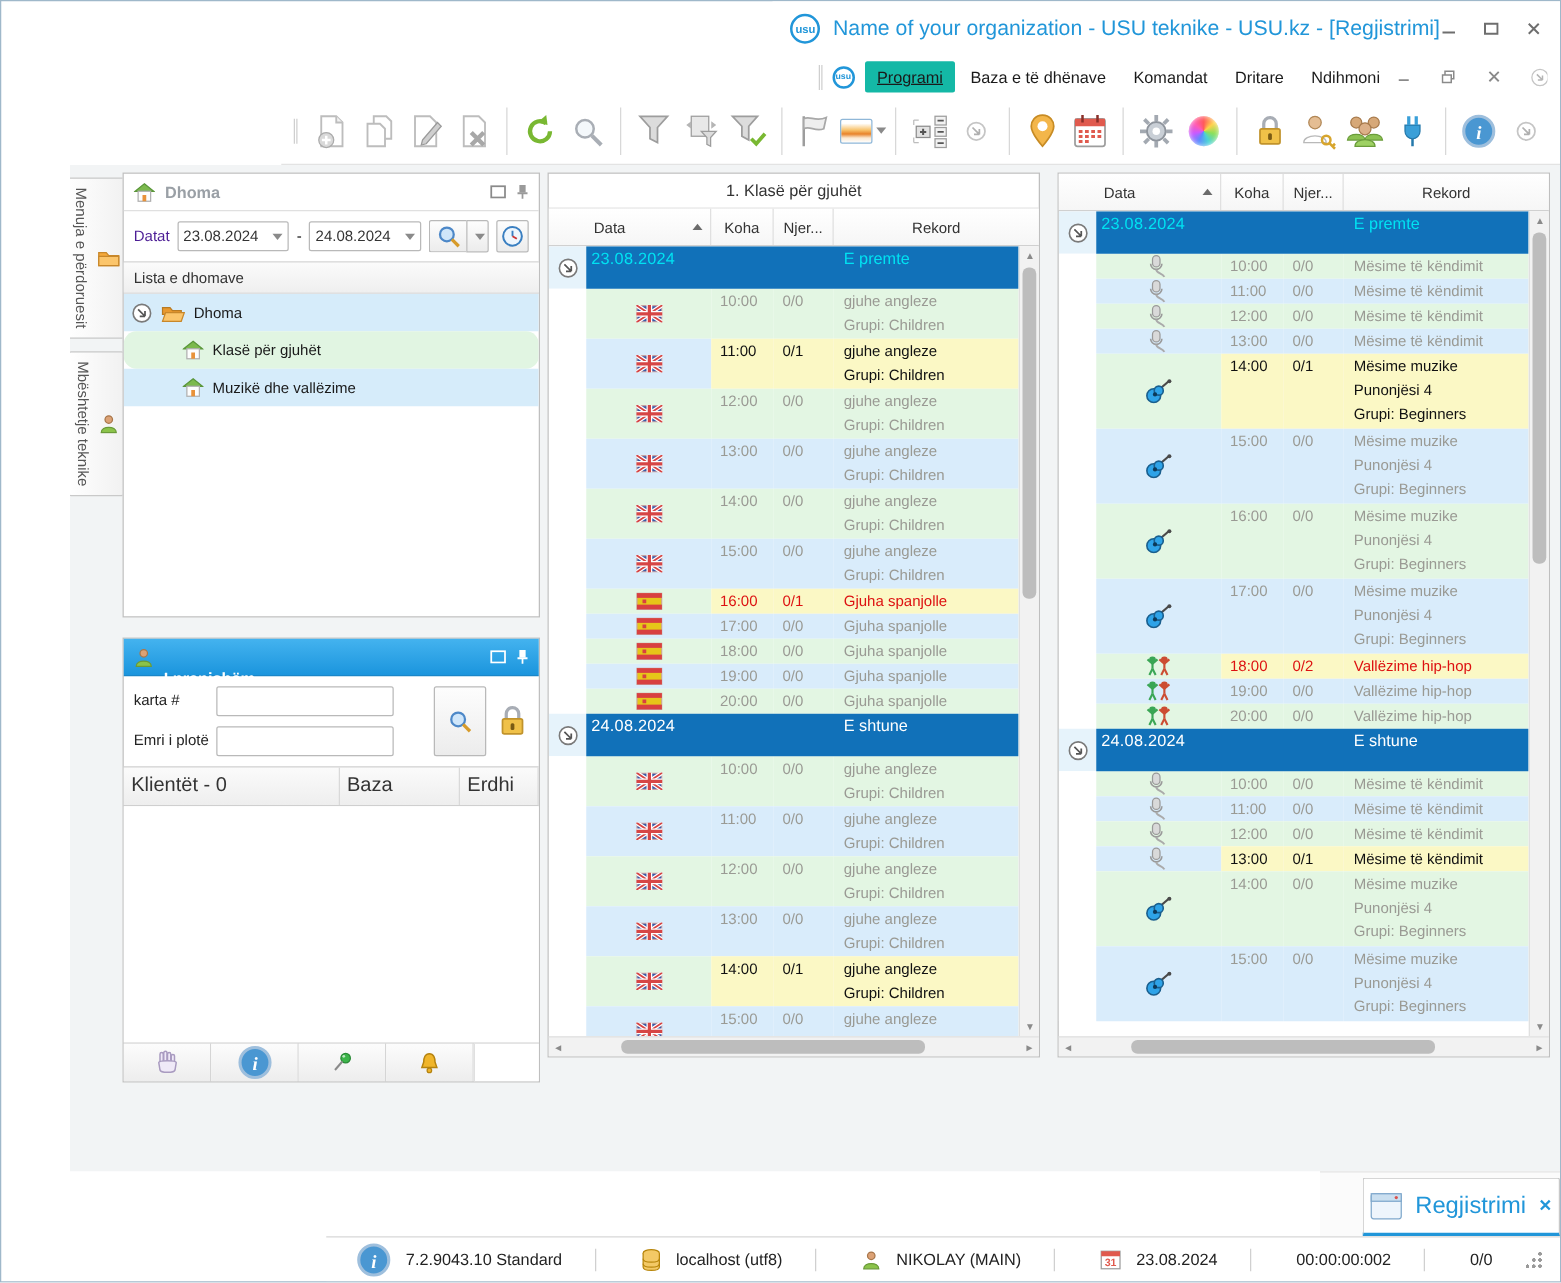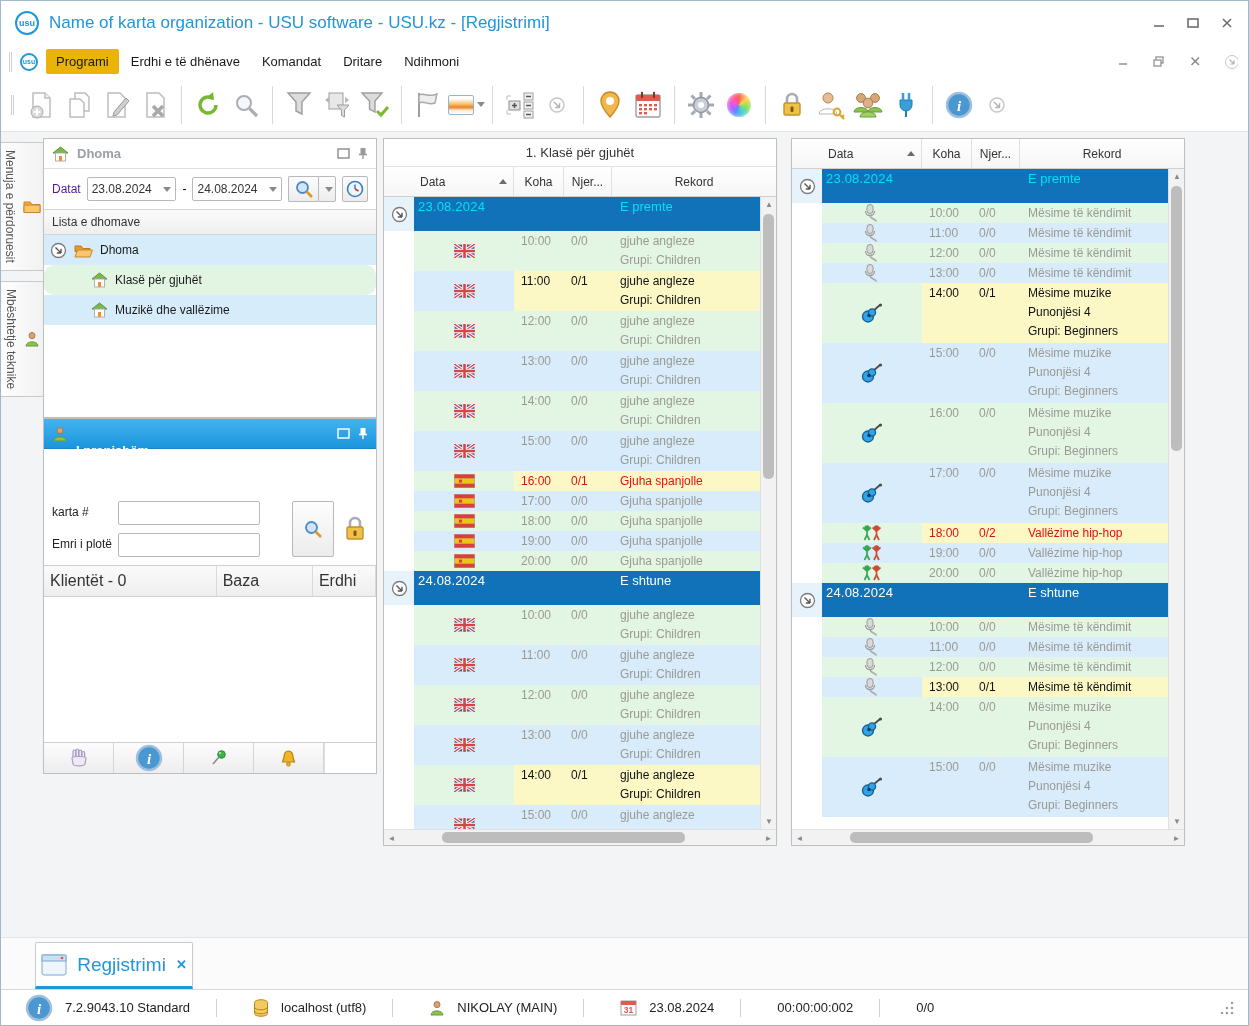--- a/index.html
+++ b/index.html
@@ -1,50 +1,50 @@
 <!DOCTYPE html>
 <html><head>
 <meta charset="utf-8">
 <style>
   * { margin:0; padding:0; box-sizing:border-box; }
   html,body { width:1249px; height:1026px; background:#dfe5ea; font-family:"Liberation Sans", sans-serif; }
-  .window { width:1249px; height:1026px; background:#fff; border:1px solid #9fb8ca; display:flex; flex-direction:column; overflow:hidden; }
+  .window { width:1249px; height:1026px; background:#fff; border:1px solid #9fb8ca; display:flex; flex-direction:column; overflow:hidden;align-items:flex-end; }
 
   
   .titlebar { height:44px; display:flex; align-items:center; padding:0 14px; background:#fff; flex:0 0 auto; }
   .logo { width:24px; height:24px; border-radius:50%; border:2px solid #2196d9; color:#2196d9; font-size:9px; font-weight:bold; display:flex; align-items:center; justify-content:center; margin-right:10px; }
   .title-text { color:#2196d9; font-size:17px; white-space:nowrap; overflow:hidden; }
   .win-controls { margin-left:auto; display:flex; gap:20px; align-items:center; }
   .wc { width:14px; height:12px; display:flex; align-items:center; justify-content:center; cursor:default; }
 
   
   .menubar { height:33px; display:flex; align-items:center; padding:0 10px 0 6px; background:#fff; flex:0 0 auto; }
   .grip { width:3px; height:20px; border-left:1px solid #cfcfcf; border-right:1px solid #cfcfcf; margin:0 8px 0 2px; }
   .menulogo { width:18px; height:18px; border-radius:50%; border:2px solid #2196d9; color:#2196d9; font-size:7px; font-weight:bold; display:flex; align-items:center; justify-content:center; margin-right:8px; }
   .menu-item { font-size:13px; color:#1a1a1a; padding:5px 10px; margin-right:2px; cursor:default; border-radius:2px; }
-  .menu-item.active { background:#eab308; }
+  .menu-item.active { background:#14b8a6;text-decoration:underline; }
   .mdi-controls { margin-left:auto; display:flex; gap:22px; align-items:center; }
 
   
   .toolbar { height:54px; display:flex; align-items:center; padding:0 8px; background:#fff; border-bottom:1px solid #e3e3e3; flex:0 0 auto; }
   .tbtn { width:38px; height:40px; display:flex; align-items:center; justify-content:center; border-radius:3px; cursor:default; }
   .tsep { width:1px; height:38px; background:#d8d8d8; margin:0 7px; }
   .caret { width:0; height:0; border-left:4px solid transparent; border-right:4px solid transparent; border-top:5px solid #8a8a8a; margin-left:3px; }
   .img-ico { width:26px; height:20px; border:1px solid #8fb7d8; background:linear-gradient(#ffffff 15%, #f8c26a 45%, #e8832a 62%, #fbe9d2 80%, #ffffff); border-radius:2px; }
   .cwheel { width:24px; height:24px; border-radius:50%; background:conic-gradient(#ff5a5a,#ffd24a,#8ce05a,#4ad4d4,#5a8cff,#c85aff,#ff5ab4,#ff5a5a); box-shadow:inset 0 0 4px rgba(255,255,255,.8); }
 
   
   .main { flex:1 1 auto; display:flex; background:#f2f4f5; overflow:hidden; padding-top:6px; }
   .dock { width:42px; display:flex; flex-direction:column; align-items:center; padding-top:4px; flex:0 0 auto; }
   .vtab { writing-mode:vertical-rl; background:linear-gradient(90deg,#ffffff,#f1f1f1); border:1px solid #c9c9c9; border-radius:3px; color:#555; font-size:12px; padding:7px 4px; margin-bottom:10px; display:flex; flex-direction:column; align-items:center; gap:6px; cursor:default; }
   .vtab .vicon { writing-mode:horizontal-tb; }
 
   .leftcol { width:334px; display:flex; flex-direction:column; flex:0 0 auto; }
   .panel { background:#fff; border:1px solid #bfbfbf; display:flex; flex-direction:column; }
-  .rooms { height:280px; }
+  .rooms { height:356px; margin-bottom:16px; }
   .present { height:356px; }
   .phead { height:30px; display:flex; align-items:center; padding:0 8px; gap:8px; border-bottom:1px solid #e0e0e0; flex:0 0 auto; }
   .phead .ptitle { font-size:13px; font-weight:bold; color:#9aa0a6; flex:1; }
   .present .phead { background:linear-gradient(#44b3ef,#1b95dd); border-bottom:1px solid #1a86c8; }
   .present .phead .ptitle { color:#fff;margin-top:33px; }
 
   .daterow { display:flex; align-items:center; gap:6px; padding:7px 8px; flex:0 0 auto; }
   .daterow label { font-size:12px; color:#4c1d95; }
   .datebox { width:104px; height:24px; border:1px solid #b9b9b9; border-radius:2px; display:flex; align-items:center; padding:0 4px; background:#fff; }
   .datebox .dval { font-size:12px; color:#333; width:62px; overflow:hidden; white-space:nowrap; }
@@ -53,21 +53,21 @@
   .searchsplit { display:flex; }
   .searchsplit .sqbtn:first-child { width:30px; border-right:none; border-radius:2px 0 0 2px; }
   .searchsplit .sqbtn:last-child { width:18px; border-radius:0 2px 2px 0; }
 
   .treehead { height:26px; background:linear-gradient(#fbfbfb,#efefef); border-top:1px solid #d5d5d5; border-bottom:1px solid #d5d5d5; display:flex; align-items:center; padding:0 8px; font-size:12px; color:#333; flex:0 0 auto; }
   .tree { flex:1; overflow:hidden; }
   .trow { height:30px; display:flex; align-items:center; gap:7px; font-size:12px; color:#1a1a1a; padding:0 6px; cursor:default; }
   .trow.bgb { background:#d6ecfa; } .trow.bgg { background:#e1f5e2;border-radius:10px; }
   .tindent { width:34px; flex:0 0 auto; }
 
-  .fieldrows { padding:8px 8px 6px; display:flex; gap:6px; flex:0 0 auto;margin-top:44px; }
+  .fieldrows { padding:8px 8px 6px; display:flex; gap:6px; flex:0 0 auto; }
   .flabels { display:flex; flex-direction:column; gap:10px; padding-top:4px; }
   .flabels div { font-size:12px; color:#222; height:22px; }
   .finputs { display:flex; flex-direction:column; gap:8px; flex:1; }
   .finputs input { height:24px; border:1px solid #b9b9b9; border-radius:2px; font-size:12px; padding:0 4px; width:142px; }
   .fbtns { display:flex; gap:8px; align-items:flex-start; }
   .bigsearch { width:42px; height:56px; }
   .ptable-head { display:flex; border-top:1px solid #cfcfcf; border-bottom:1px solid #cfcfcf; background:linear-gradient(#fbfbfb,#eeeeee); flex:0 0 auto; }
   .ptable-head .pc { font-size:16px; color:#333; padding:6px 6px; border-right:1px solid #d9d9d9; }
   .ptable-body { flex:1; background:#fff; }
   .pfooter { display:flex; border-top:1px solid #cfcfcf; flex:0 0 auto; }
@@ -134,21 +134,21 @@
     radial-gradient(circle at 2px 12px,#9a9a9a 1.4px,transparent 1.6px); }
   .ico { display:inline-flex; align-items:center; justify-content:center; }
 </style>
 </head>
 <body>
 
 <div class="window">
 
   <div class="titlebar">
     <div class="logo">usu</div>
-    <div class="title-text">Name of karta organization - USU software - USU.kz - [Regjistrimi]</div>
+    <div class="title-text">Name of your organization - USU teknike - USU.kz - [Regjistrimi]</div>
     <div class="win-controls">
       <span class="wc">
           <svg width="12" height="12">
             <line x1="1" y1="9" x2="11" y2="9" stroke="#6e6e6e" stroke-width="1.6"></line>
           </svg>
         </span>
       <span class="wc">
           <svg width="12" height="12">
             <rect x="1" y="2" width="10" height="8" fill="none" stroke="#6e6e6e" stroke-width="1.6"></rect>
           </svg>
@@ -159,21 +159,21 @@
           </svg>
         </span>
     </div>
   </div>
 
   <div class="menubar">
     <div class="grip"></div>
     <div class="menulogo">usu</div>
     <div id="menu-items" style="display:flex;">
         <div class="menu-item active">Programi</div>
-        <div class="menu-item">Erdhi e të dhënave</div>
+        <div class="menu-item">Baza e të dhënave</div>
         <div class="menu-item">Komandat</div>
         <div class="menu-item">Dritare</div>
         <div class="menu-item">Ndihmoni</div>
       </div>
     <div class="mdi-controls">
       <span class="wc">
           <svg width="11" height="11">
             <line x1="1" y1="8" x2="9" y2="8" stroke="#8a8a8a" stroke-width="1.4"></line>
           </svg>
         </span>

